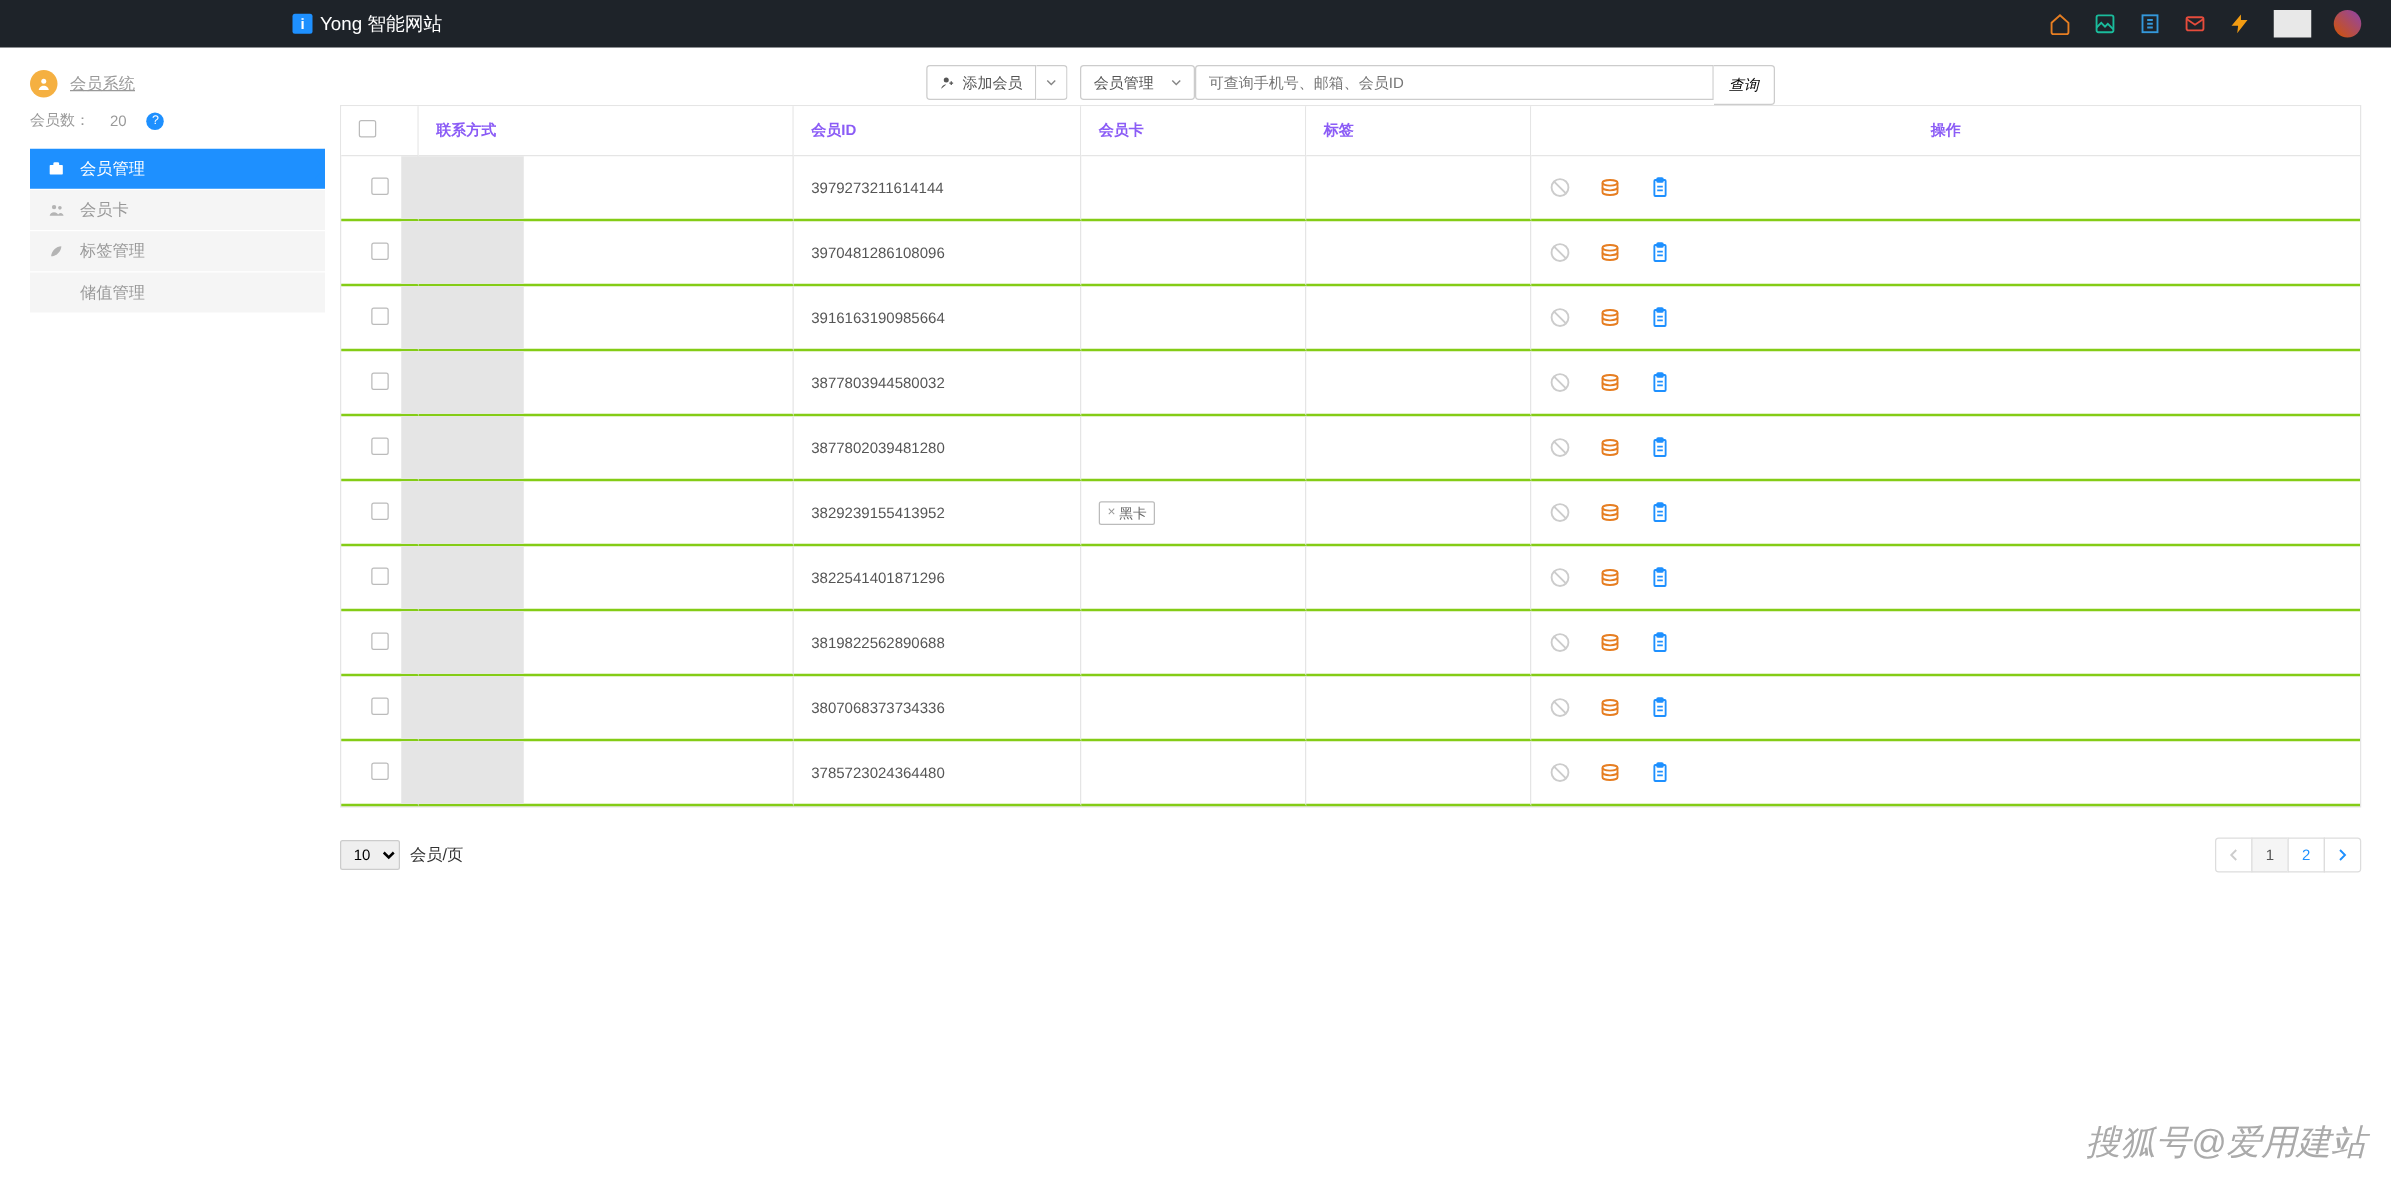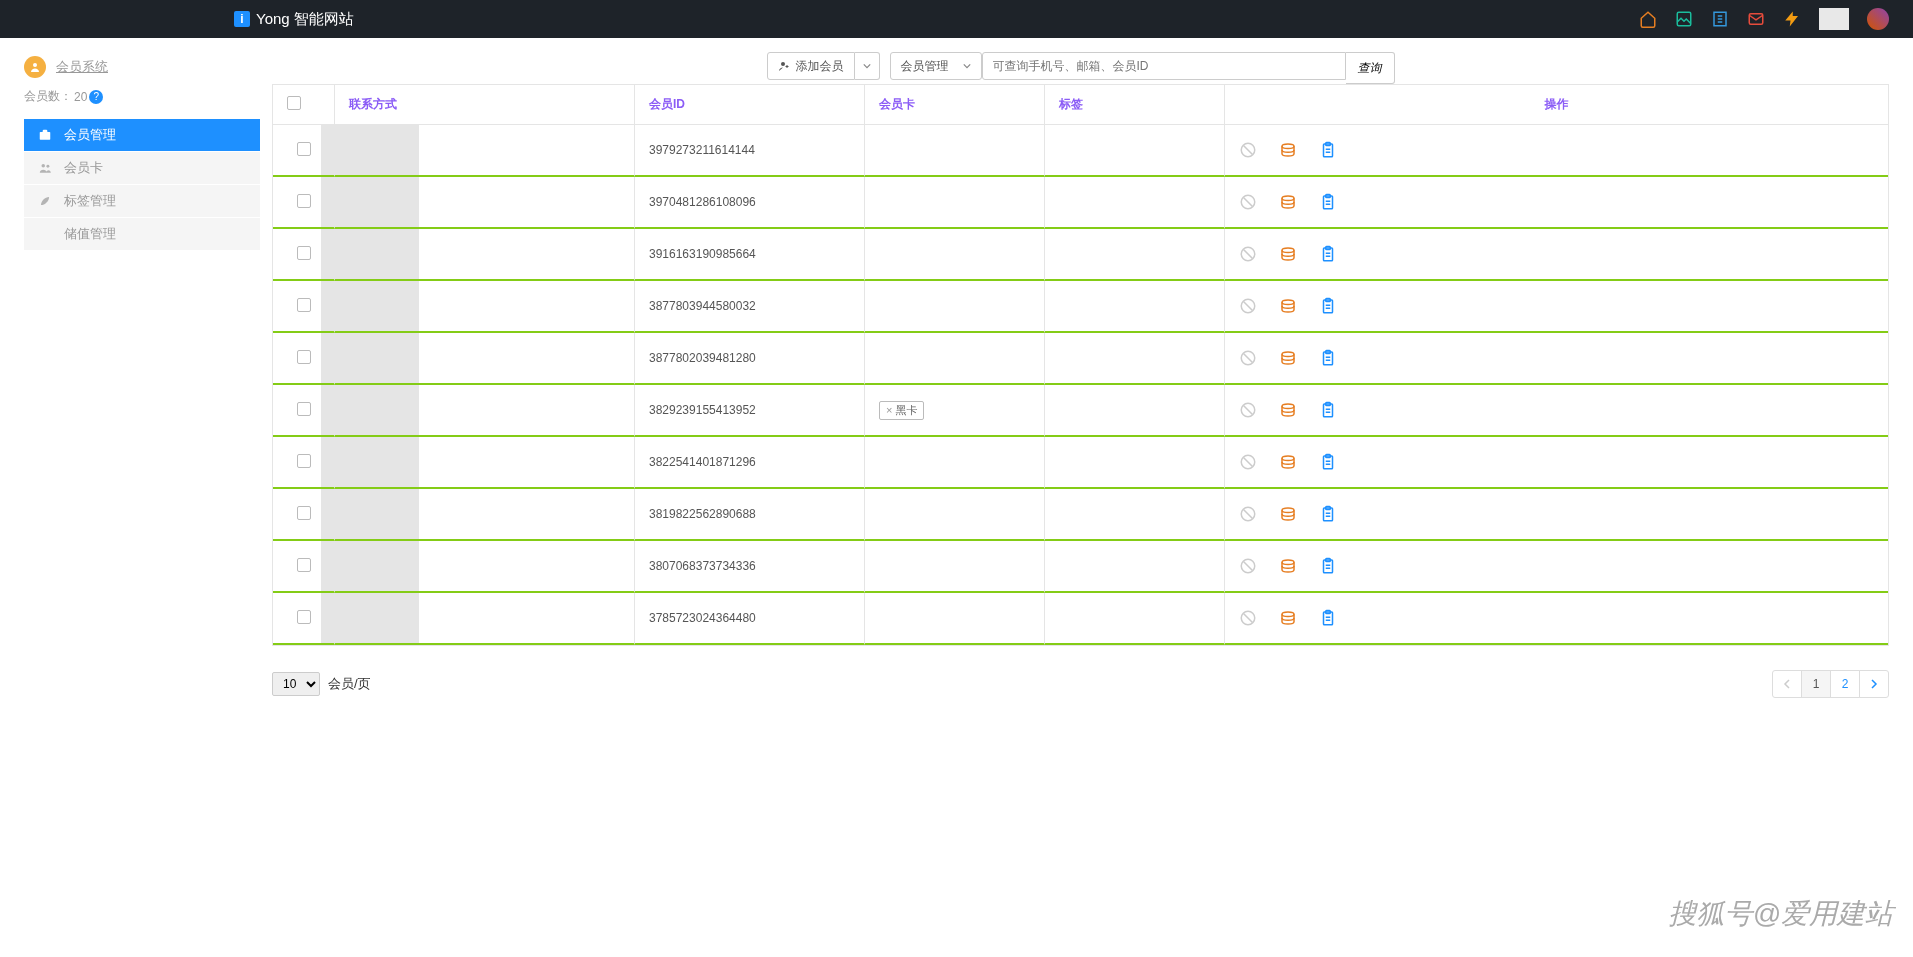--- a/index.html
+++ b/index.html
@@ -13,41 +13,41 @@
 .top-icon { width:18px; height:18px; cursor:pointer; }
 .avatar { width:22px; height:22px; border-radius:50%; background:linear-gradient(45deg,#d35400,#8e44ad); }
 .userblk { width:30px; height:22px; background:#e8e8e8; }
 
 
 .wrap { display:flex; }
 .side { width:260px; padding:18px 0 0 24px; }
 .side-head { display:flex; align-items:center; gap:10px; margin-bottom:10px; }
 .side-head-icon { width:22px; height:22px; border-radius:50%; background:#f5b041; display:flex; align-items:center; justify-content:center; }
 .side-title { color:#999; font-size:13px;text-decoration:underline; }
-.member-count { color:#999; font-size:12px; margin:8px 0 14px 0; display:flex; align-items:center; gap:2px; }
+.member-count { color:#999; font-size:12px; margin:8px 0 14px 0; display:flex; align-items:center; gap:16px; }
 .help-q { width:14px; height:14px; border-radius:50%; background:#1E90FF; color:#fff; font-size:10px; display:flex; align-items:center; justify-content:center; }
 
 .nav { width:236px; }
 .nav-item { height:32px; display:flex; align-items:center; gap:12px; padding:0 14px; color:#999; background:#f5f5f5; margin-bottom:1px; cursor:pointer; font-size:13px; position:relative; }
 .nav-item.active { background:#1E90FF; color:#fff; }
 .nav-item.active::after { content:""; position:absolute; right:-8px; top:50%; transform:translateY(-50%); border:8px solid transparent; border-left-color:#1E90FF; }
 .nav-icon { width:14px; height:14px; opacity:.7; }
 .nav-item.active .nav-icon { opacity:1; }
 
 
 .main { flex:1; padding:14px 24px 24px 12px; }
 .toolbar { display:flex; justify-content:center; }
 .toolbar-left { display:flex; gap:10px; }
 .btn-grp { display:flex; }
 .btn { border:1px solid #ccc; background:#fff; height:28px; padding:0 10px; display:flex; align-items:center; gap:6px; cursor:pointer; font-size:12px; color:#555; }
 .btn.split-main { border-radius:3px 0 0 3px; }
 .btn.split-caret { border-left:none; border-radius:0 3px 3px 0; padding:0 8px; }
 .btn.single { border-radius:3px; }
 .search-grp { display:flex; }
-.search-in { width:364px; height:28px; border:1px solid #ccc; border-radius:3px 0 0 3px; padding:0 10px; font-size:12px; outline:none; }
+.search-in { width:415px; height:28px; border:1px solid #ccc; border-radius:3px 0 0 3px; padding:0 10px; font-size:12px; outline:none; }
 .search-btn { border:1px solid #ccc; border-left:none; border-radius:0 3px 3px 0; height:32px; padding:0 12px; background:#fff; cursor:pointer; font-size:12px;font-style:italic; }
 
 
 .tbl { width:100%; border:1px solid #e5e5e5; border-collapse:separate; border-spacing:0; }
 .tbl th { height:40px; text-align:left; font-weight:bold; font-size:12px; color:#8b5cf6; padding:0 14px; border-bottom:1px solid #e5e5e5; border-right:1px solid #e5e5e5; background:#fff; }
 .tbl th:last-child { border-right:none;text-align:center; }
 .tbl td { height:52px; padding:0 14px; border-bottom:2px solid #84cc16; border-right:1px solid #e5e5e5; font-size:12px; color:#555; }
 .tbl td:last-child { border-right:none; }
 .col-chk { width:62px; text-align:center; }
 .col-contact { width:300px; }

